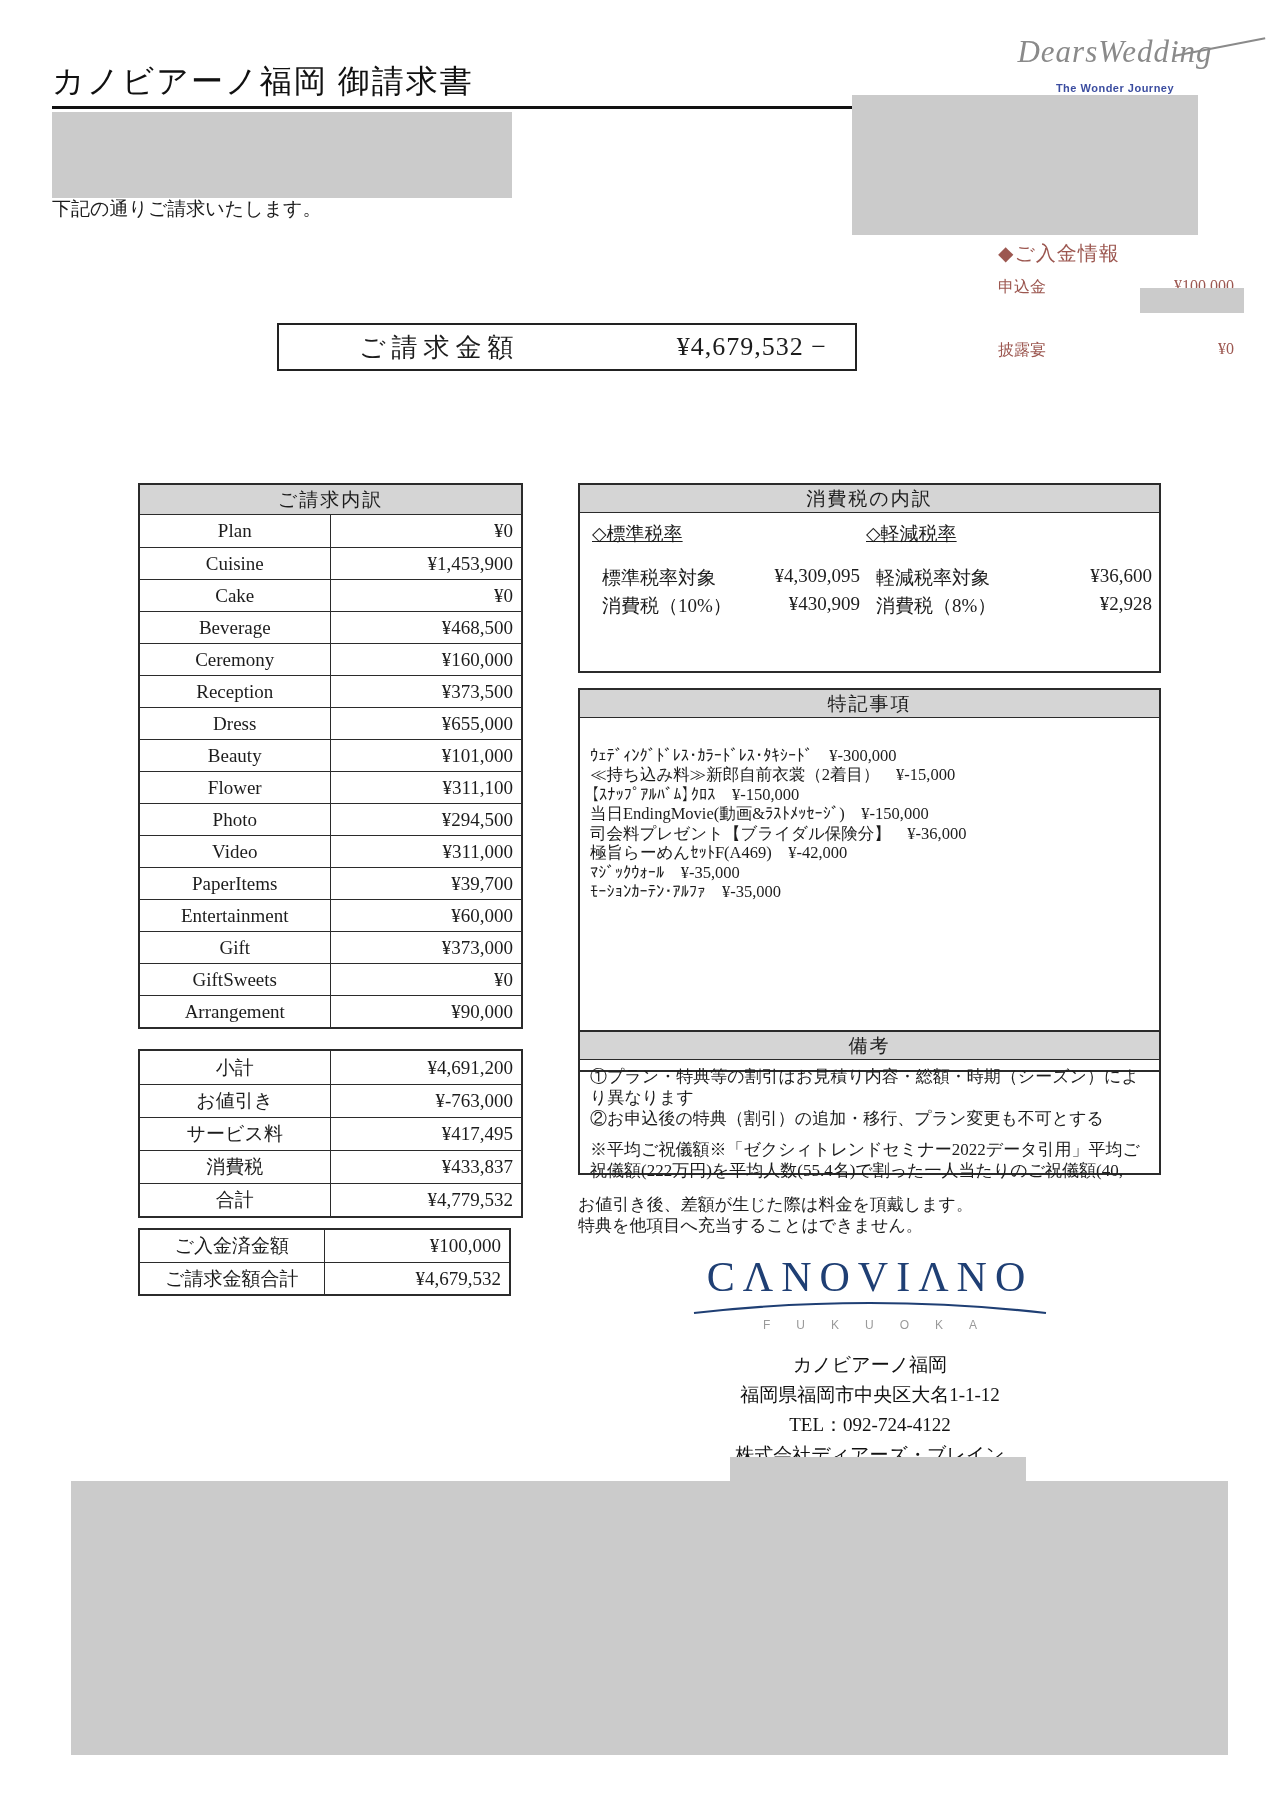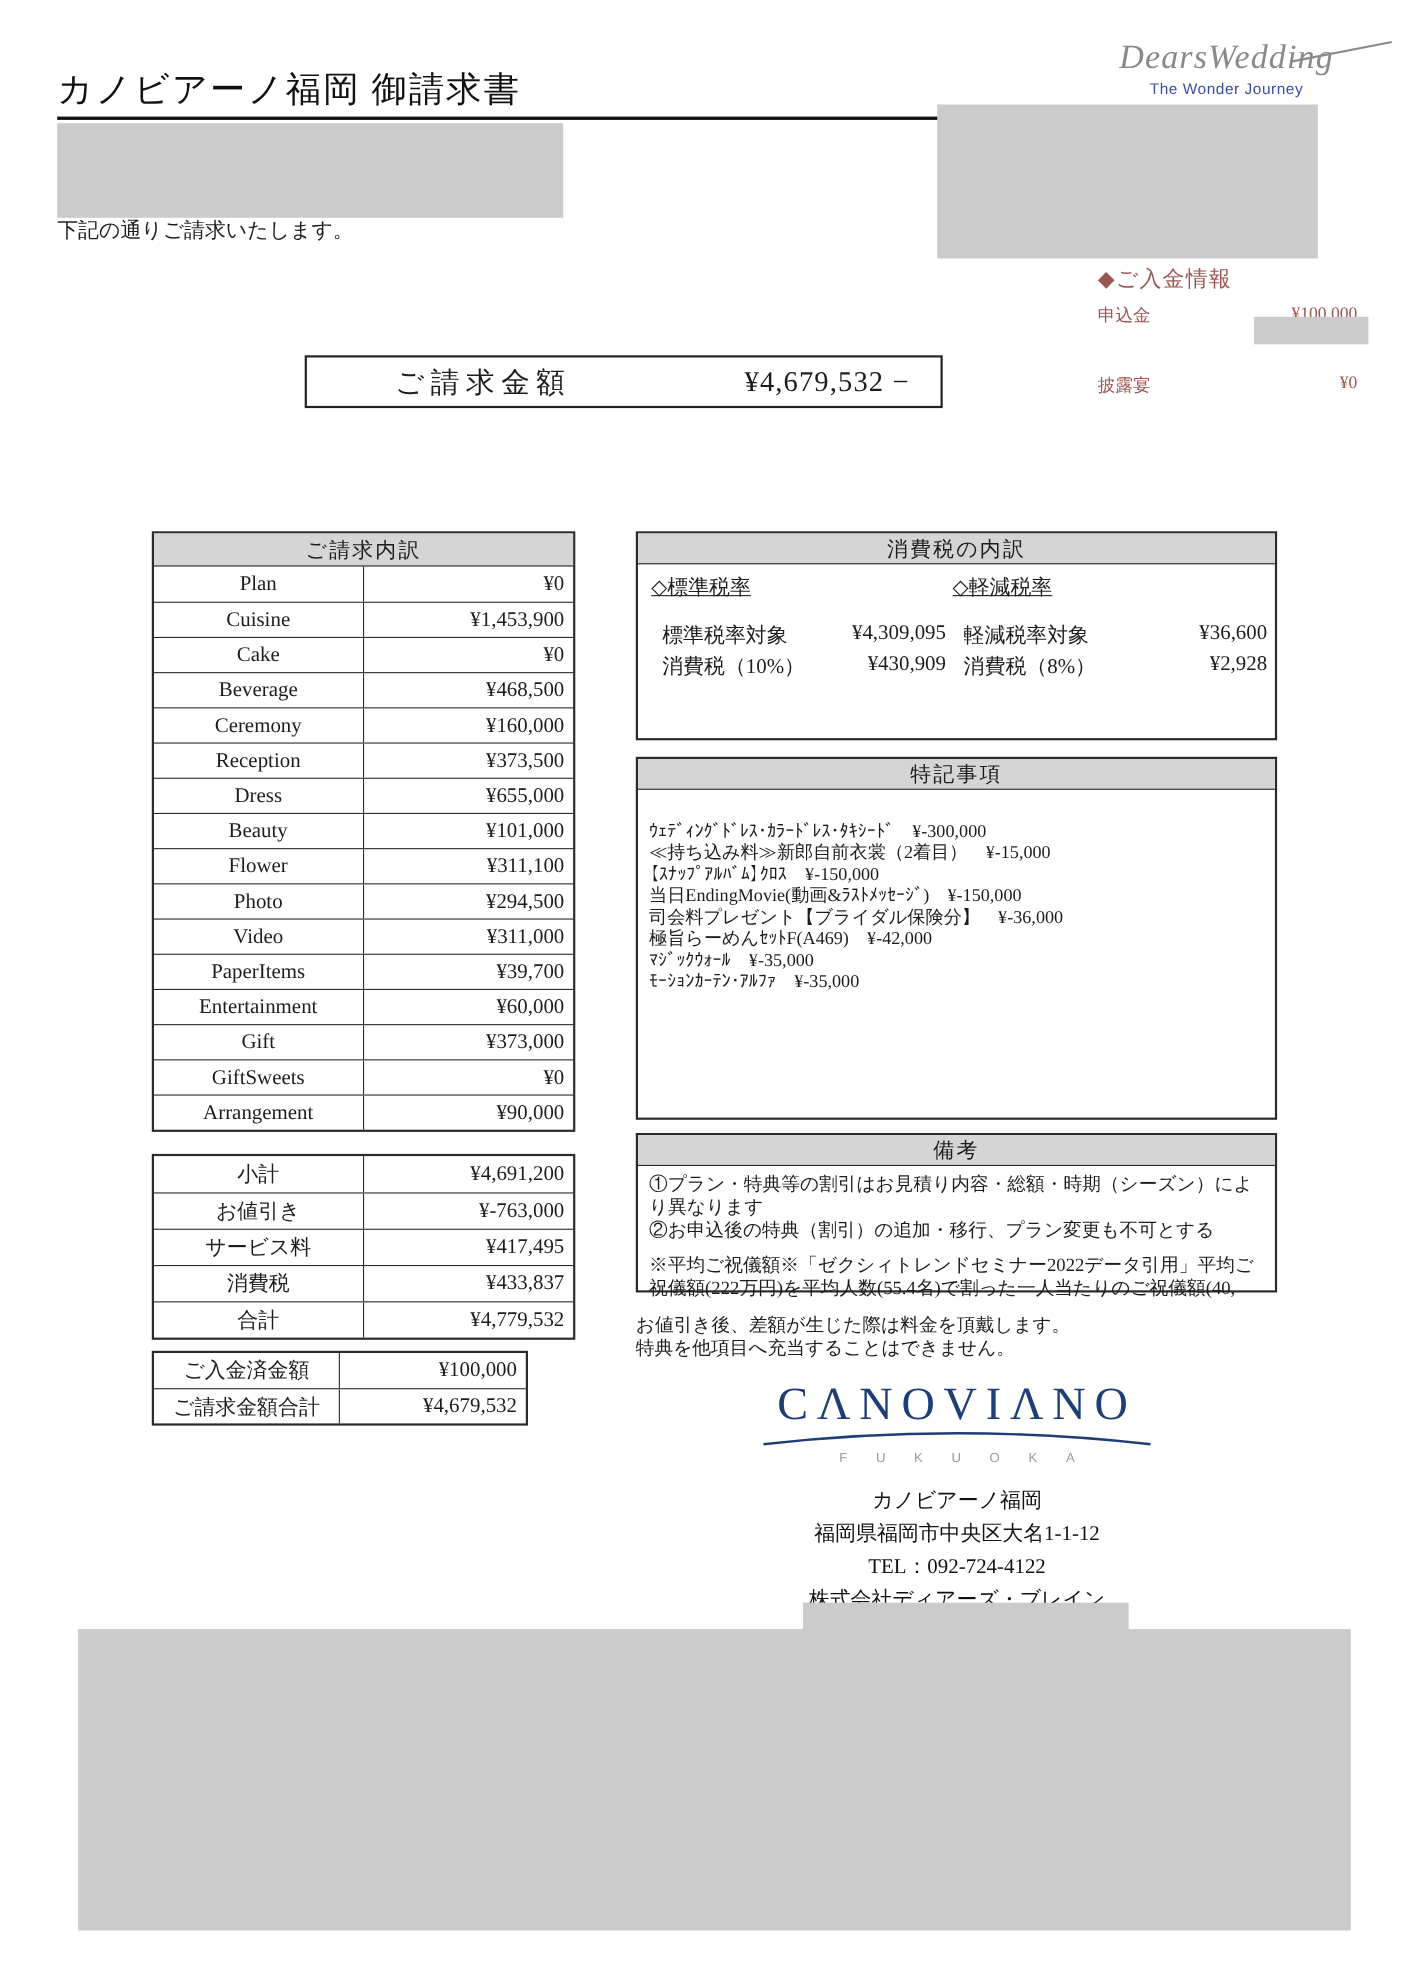--- a/index.html
+++ b/index.html
@@ -21,21 +21,21 @@
   .page{position:relative;width:1284px;height:1802px;background:#fff;overflow:hidden;}
   .abs{position:absolute;}
   .redact{position:absolute;background:var(--redact);}
 
   
   .doc-title{left:52px;top:60px;font-size:32px;letter-spacing:2px;color:#111;}
   .title-rule{left:52px;top:106px;width:802px;height:3px;background:#111;}
   .brand{left:990px;top:34px;width:250px;text-align:center;}
   .brand-logo{font-size:31px;font-style:italic;color:var(--brand-gray);letter-spacing:1px;font-family:"Liberation Serif","DejaVu Serif",serif;white-space:nowrap;}
   .brand-swash{position:absolute;right:-26px;top:12px;width:92px;height:2px;background:var(--brand-gray);transform:rotate(-11deg);}
-  .brand-tag{margin-top:2px;font-family:"Liberation Sans","DejaVu Sans",sans-serif;font-size:14px;font-weight:normal;color:var(--brand-blue);letter-spacing:.5px;}
+  .brand-tag{margin-top:12px;font-family:"Liberation Sans","DejaVu Sans",sans-serif;font-size:11px;font-weight:bold;color:var(--brand-blue);letter-spacing:.5px;}
   .intro{left:52px;top:196px;font-size:19px;}
 
   
   .pay{left:998px;top:240px;width:236px;color:var(--accent);}
   .pay-title{font-size:20px;letter-spacing:1px;}
   .pay-row{display:flex;justify-content:space-between;font-size:16px;margin-top:10px;}
   .pay-row.second{margin-top:42px;text-align:center;}
 
   
   .amount-box{left:277px;top:323px;width:580px;height:48px;border:2px solid #222;
@@ -48,35 +48,35 @@
   .grid-head{height:30px;background:var(--thead);border-bottom:1.5px solid var(--line);
     display:flex;align-items:center;justify-content:center;font-size:19px;letter-spacing:2px;}
   .trow{display:flex;height:32px;border-top:1px solid var(--line);}
   .trow:first-child{border-top:none;}
   .grid-head + .trow{border-top:none;}
   .tlabel{width:50%;display:flex;align-items:center;justify-content:center;font-size:19px;border-right:1.5px solid var(--line);}
   .tval{width:50%;display:flex;align-items:center;justify-content:flex-end;font-size:19px;padding-right:8px;}
   .t-breakdown{left:138px;top:483px;width:385px;}
   .t-summary{left:138px;top:1049px;width:385px;}
   .t-summary .trow{height:33px;}
-  .t-balance{left:138px;top:1228px;width:342px;}
+  .t-balance{left:138px;top:1228px;width:373px;}
 
   
   .rbox{position:absolute;left:578px;width:583px;border:2px solid var(--line);}
   .rbox .grid-head{height:28px;}
   .tax-box{top:483px;height:190px;}
   .tax-body{position:relative;height:100%;}
   .tax-col{position:absolute;top:8px;font-size:19px;}
   .tax-col.std{left:12px;width:268px;}
   .tax-col.red{left:286px;width:286px;}
   .tax-head{text-decoration:underline;margin-bottom:18px;}
   .tax-row{display:flex;justify-content:space-between;margin-top:2px;padding-left:10px;}
   .tax-row .v{text-align:right;}
 
-  .notes-box{top:688px;height:330px;}
+  .notes-box{top:688px;height:384px;}
   .notes-body{padding:8px 10px;font-size:16.5px;line-height:19.5px;white-space:pre-line;}
   .remarks-box{top:1030px;height:145px;}
   .remarks-body{padding:6px 10px;font-size:17px;line-height:21px;}
   .remarks-body p[data-name="remarks-paragraph"]:nth-of-type(3){margin-top:10px;}
 
   .footer-notes{left:578px;top:1194px;font-size:17px;line-height:21px;}
 
   
   .venue{left:570px;top:1256px;width:600px;text-align:center;}
   .venue-logo{font-size:42px;letter-spacing:8px;color:var(--navy);line-height:1;}

